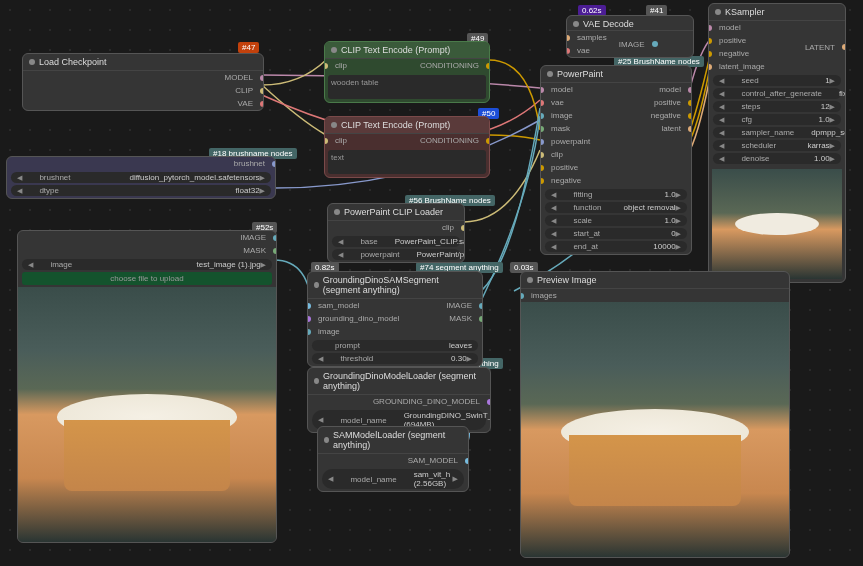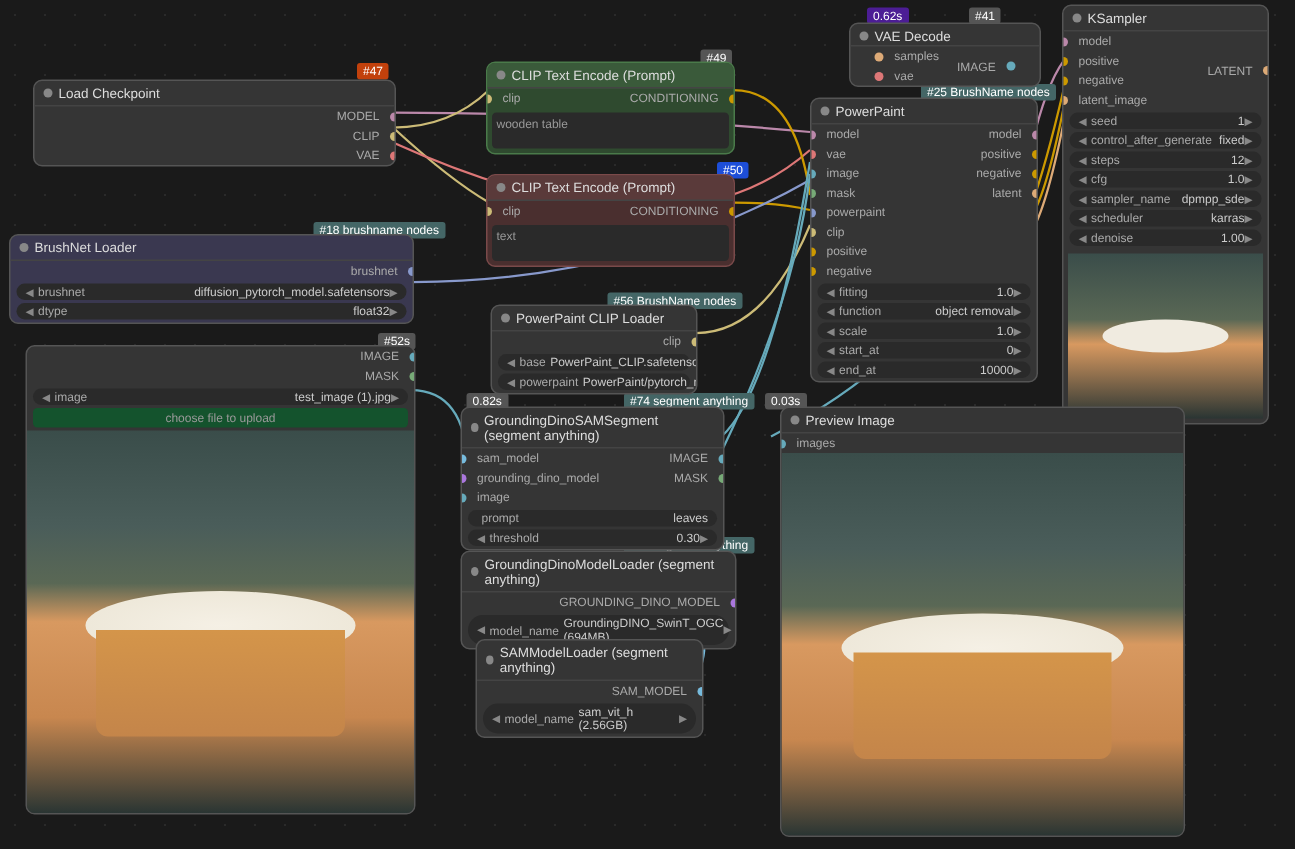--- a/index.html
+++ b/index.html
@@ -8,21 +8,21 @@
 .node-h{padding:3px 6px;font-size:9px;color:#ddd;display:flex;align-items:center;gap:4px;border-bottom:1px solid #444}
 .node-h .dot{width:6px;height:6px;border-radius:50%;background:#888}
 .slot{display:flex;justify-content:space-between;align-items:center;padding:2px 6px;font-size:8px;color:#aaa;position:relative}
 .slot .p{width:6px;height:6px;border-radius:50%;background:#7bb;position:absolute}
 .slot.in .p{left:-3px}
 .slot.out .p{right:-3px}
 .slot.in{padding-left:10px}
 .slot.out{padding-right:10px;justify-content:flex-end}
 .wrow{display:flex;align-items:center;background:#2a2a2a;border-radius:10px;margin:2px 4px;padding:1px 6px;font-size:8px;justify-content:space-between}
 .wrow .arr{color:#888;font-size:7px}
-.wrow .lbl{color:#aaa;flex:1;padding:0 3px}
+.wrow .lbl{color:#aaa;flex:1;padding:0 17px}
 .wrow .val{color:#ccc}
 .textarea{background:#2a2a2a;margin:3px;border-radius:3px;padding:3px;font-size:8px;color:#999;min-height:24px}
 .badge{position:absolute;font-size:8px;color:#fff;padding:1px 4px;border-radius:2px}
 .upbtn{background:#14532d;text-align:center;padding:2px;margin:2px 4px;font-size:8px;color:#999;border-radius:3px}
 svg.wires{position:absolute;top:0;left:0;width:863px;height:566px;pointer-events:none}
 .cake{width:100%;height:255px;background:linear-gradient(180deg,#3a4d4a 0%,#4a5d5a 25%,#5a6855 40%,#d89960 50%,#c8874f 75%,#2a3533 100%);position:relative;overflow:hidden}
 .cake::before{content:"";position:absolute;left:15%;top:42%;width:70%;height:18%;background:radial-gradient(ellipse,#f5f0e5,#ebe5d5);border-radius:50%}
 .cake::after{content:"";position:absolute;left:18%;top:52%;width:64%;height:28%;background:linear-gradient(180deg,#d4954a,#c4854a);border-radius:0 0 8px 8px}
 .cake2{width:100%;height:255px;background:linear-gradient(180deg,#3a4d4a 0%,#4a5d5a 25%,#5a6855 40%,#d89960 50%,#c8874f 75%,#2a3533 100%);position:relative;overflow:hidden}
 .cake2::before{content:"";position:absolute;left:15%;top:42%;width:70%;height:18%;background:radial-gradient(ellipse,#f5f0e5,#ebe5d5);border-radius:50%}
@@ -83,24 +83,20 @@
       <span>CLIP</span>
       <span class="p" style="background:#cb7"></span>
     </div>
 <div class="slot out">
       <span>VAE</span>
       <span class="p" style="background:#d77"></span>
     </div>
 </div>
 
 <div class="node" style="left:6px;top:156px;width:270px;background:#3a3850">
-<div class="node-h">
-      <span class="dot"></span>
-      <span>BrushNet Loader</span>
-    </div>
 <div class="slot out">
       <span>brushnet</span>
       <span class="p" style="background:#89c"></span>
     </div>
 <div class="wrow">
       <span class="arr">◀</span>
       <span class="lbl">brushnet</span>
       <span class="val">diffusion_pytorch_model.safetensors</span>
       <span class="arr">▶</span>
     </div>
@@ -263,21 +259,21 @@
       <span class="val">sam_vit_h (2.56GB)</span>
       <span class="arr">▶</span>
     </div>
 </div>
 
 <div class="node" style="left:566px;top:15px;width:128px">
 <div class="node-h" style="padding-bottom:1px">
       <span class="dot"></span>
       <span>VAE Decode</span>
     </div>
-<div style="display:flex;justify-content:center">
+<div style="display:flex;justify-content:flex-start">
 <div>
 <div class="slot in">
           <span class="p" style="background:#da7"></span>
           <span>samples</span>
         </div>
 <div class="slot in">
           <span class="p" style="background:#d77"></span>
           <span>vae</span>
         </div>
 </div>

